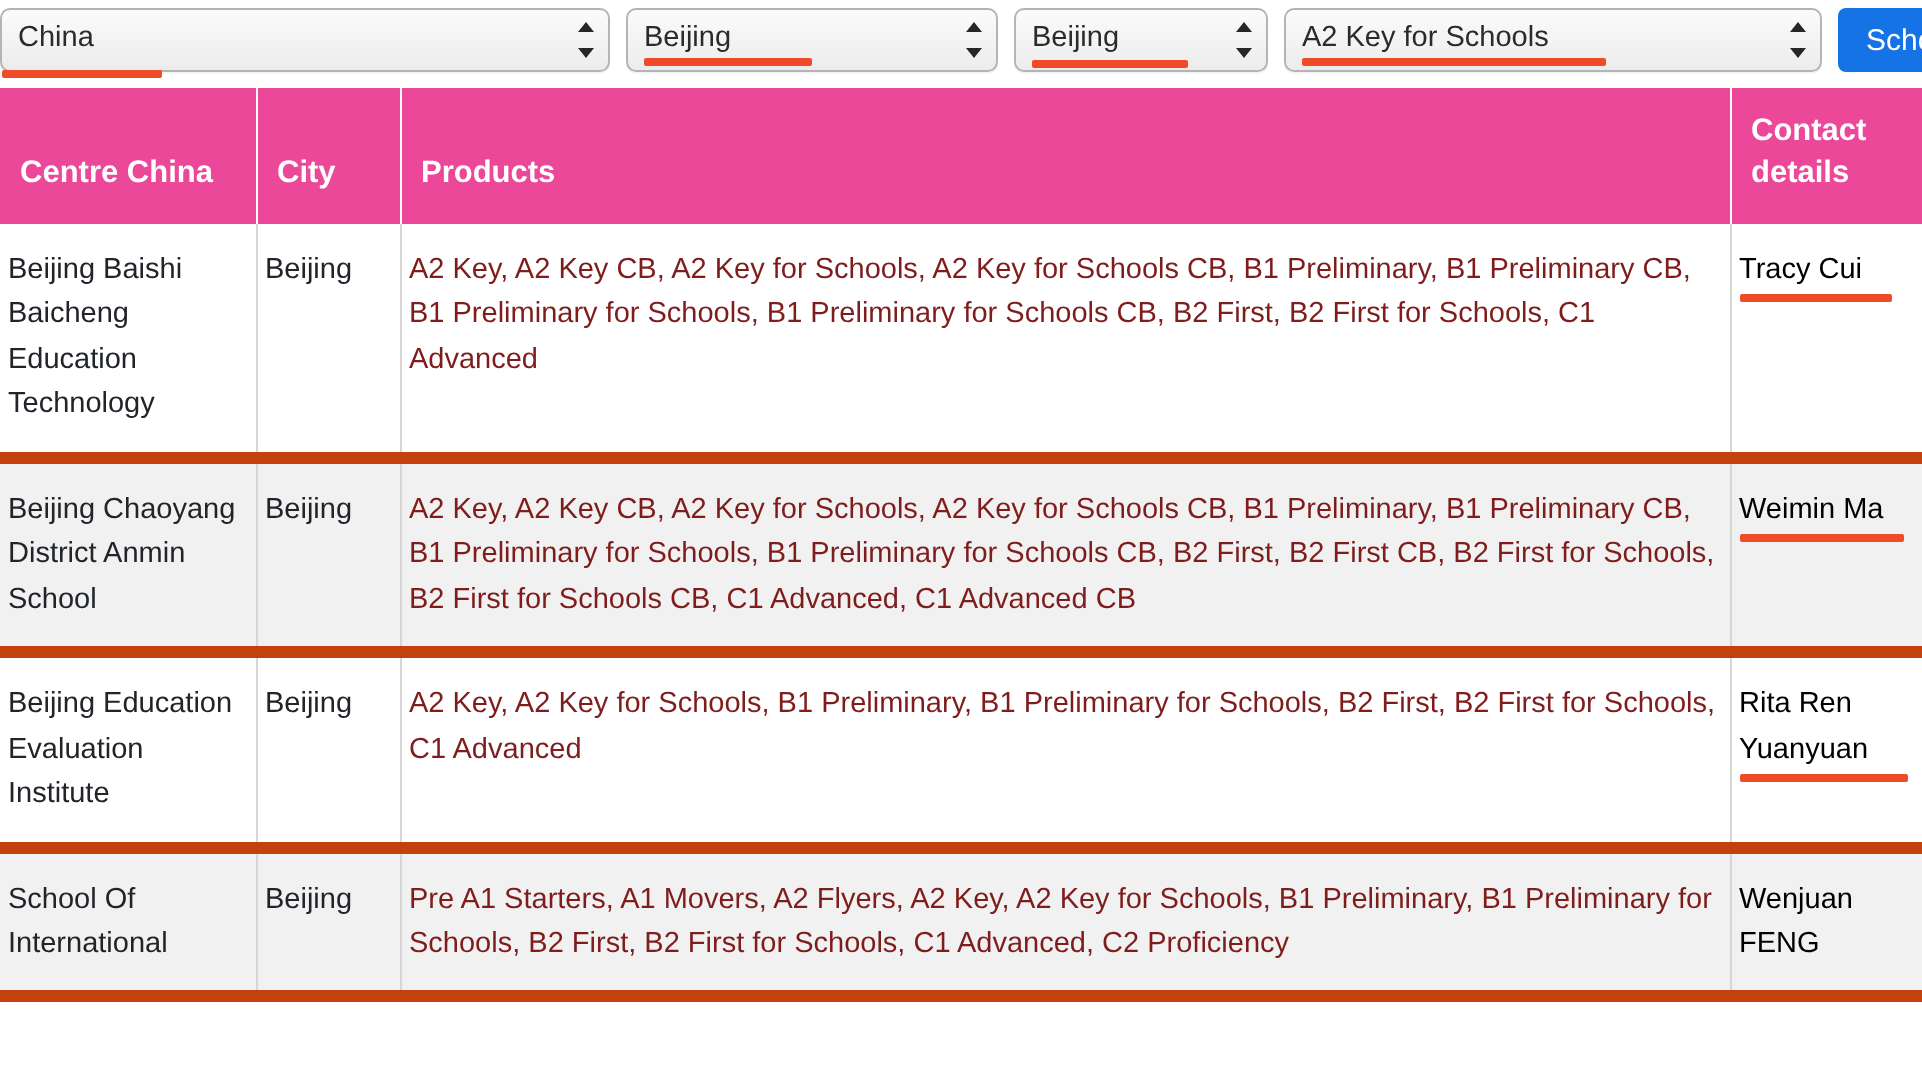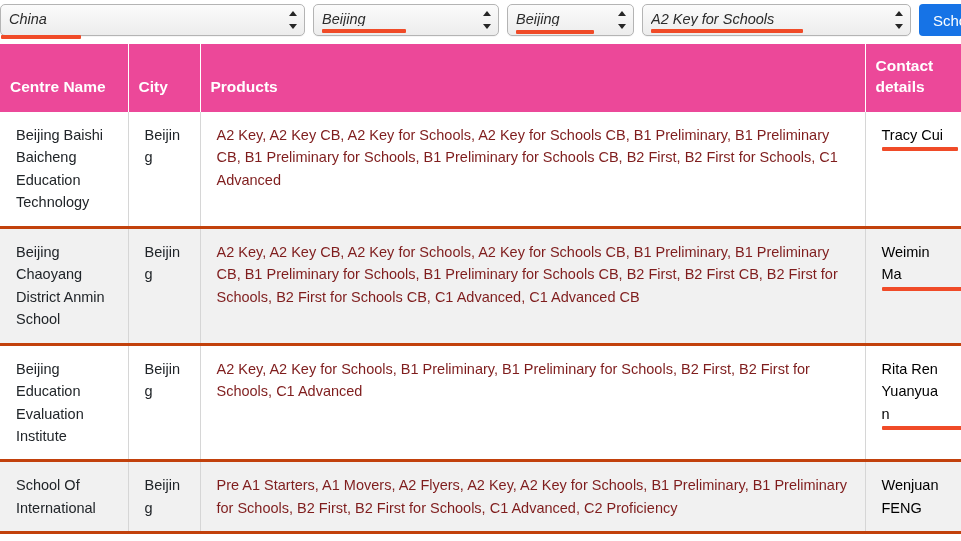--- a/index.html
+++ b/index.html
@@ -45,21 +45,20 @@
   .sel-city    { width: 127px; }
   .sel-product { width: 269px; }
 
   .select-wrap .sel-value {
     white-space: nowrap;
     overflow: hidden;
     text-overflow: ellipsis;
     line-height: 1;
     position: relative;
     top: -1px;
-    font-style: italic;
   }
   .spinner {
     position: absolute;
     right: 7px;
     top: 50%;
     transform: translateY(-50%);
     width: 9px;
     height: 18px;
     display: flex;
     flex-direction: column;
@@ -122,24 +121,24 @@
     line-height: 1.35;
   }
   table.results thead th:last-child { border-right: none; }
 
   col.c-name    { width: 128px; }
   col.c-city    { width: 72px;  }
   col.c-prod    { width: 665px; }
   col.c-contact { width: 96px;  }
 
   table.results tbody td {
-    padding: 12px 16px;
+    padding: 12px 4px;
     vertical-align: top;
     border-right: 1px solid #d6d6d6;
-    border-bottom: 3px solid #c2410c;
+    border-bottom: 6px solid #c2410c;
     line-height: 1.55;
     word-wrap: break-word;
   }
   table.results tbody td:last-child { border-right: none; }
   table.results tbody tr.odd  td { background: #ffffff; }
   table.results tbody tr.even td { background: #f1f1f1; }
 
   .prod-cell { color: #7f1d1d; }
   .contact-cell { color: #000000; position: relative; }
   .contact-underline {
@@ -199,21 +198,21 @@
 
 <table class="results">
   <colgroup>
     <col class="c-name">
       <col class="c-city">
       <col class="c-prod">
       <col class="c-contact">
   </colgroup>
   <thead>
     <tr>
-      <th>Centre Name</th>
+      <th>Centre China</th>
       <th>City</th>
       <th>Products</th>
       <th>Contact details</th>
     </tr>
   </thead>
   <tbody id="results-body">
       <tr class="odd">
         <td>Beijing Baishi Baicheng Education Technology</td>
         <td>Beijing</td>
         <td class="prod-cell">A2 Key, A2 Key CB, A2 Key for Schools, A2 Key for Schools CB, B1 Preliminary, B1 Preliminary CB, B1 Preliminary for Schools, B1 Preliminary for Schools CB, B2 First, B2 First for Schools, C1 Advanced</td>

